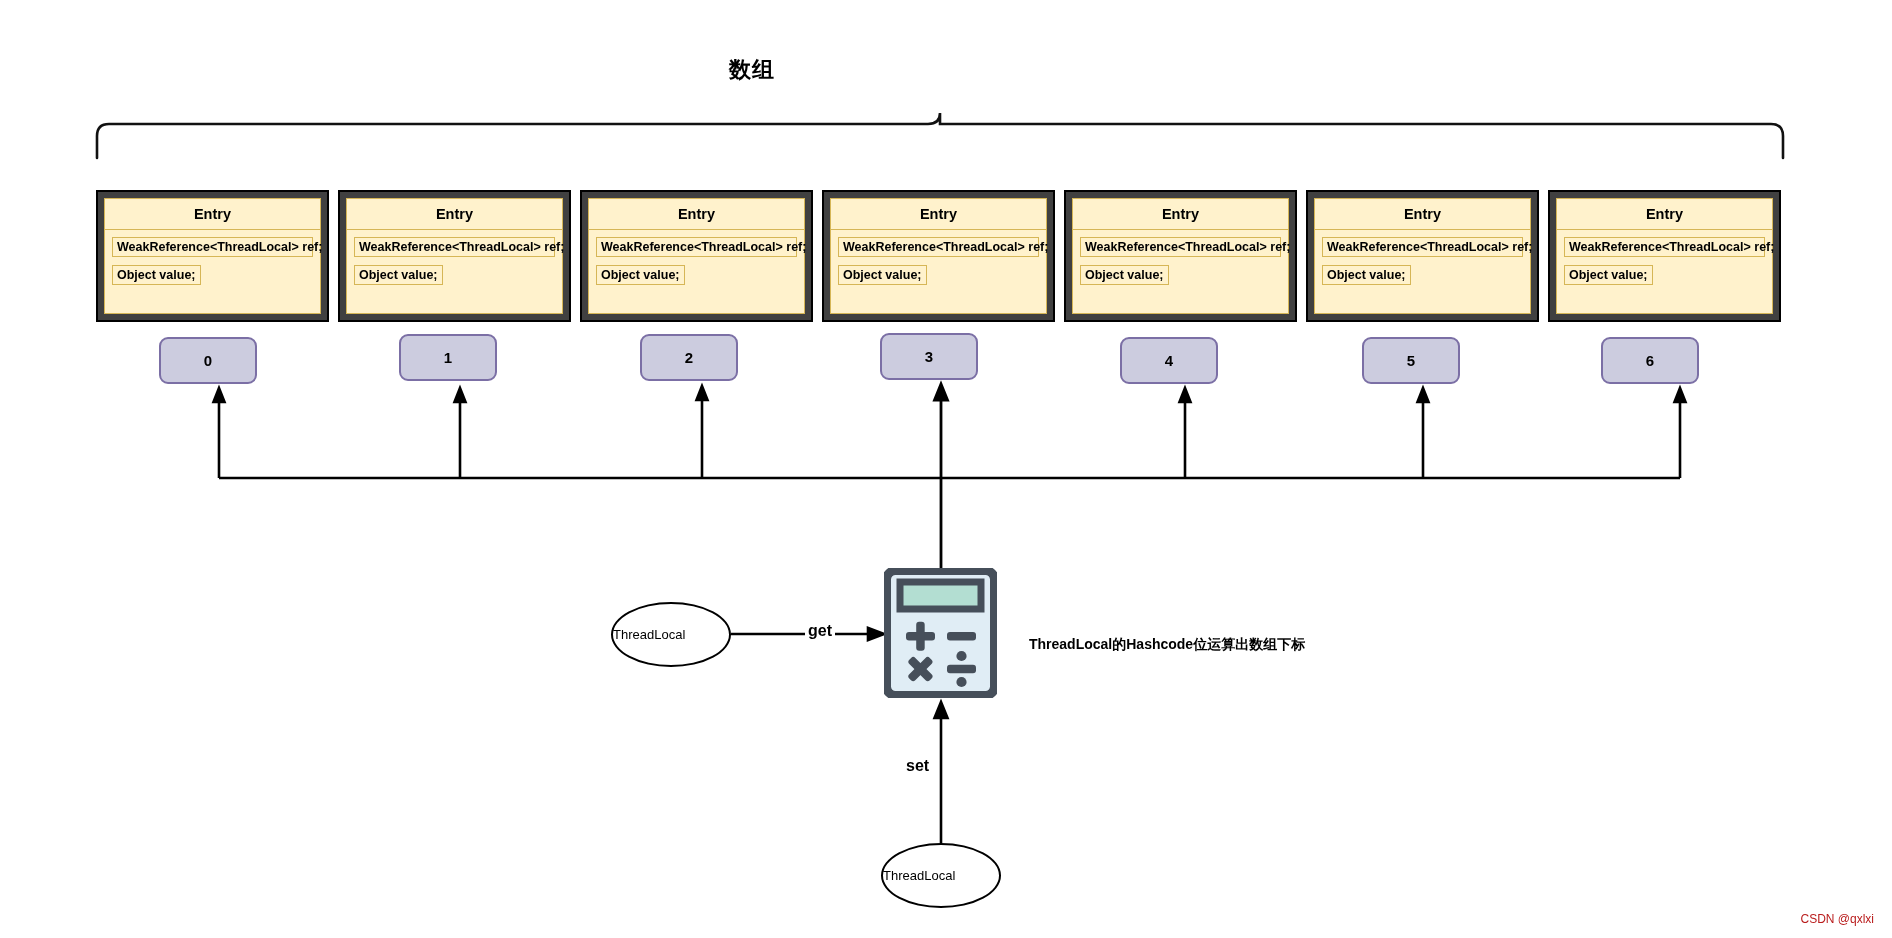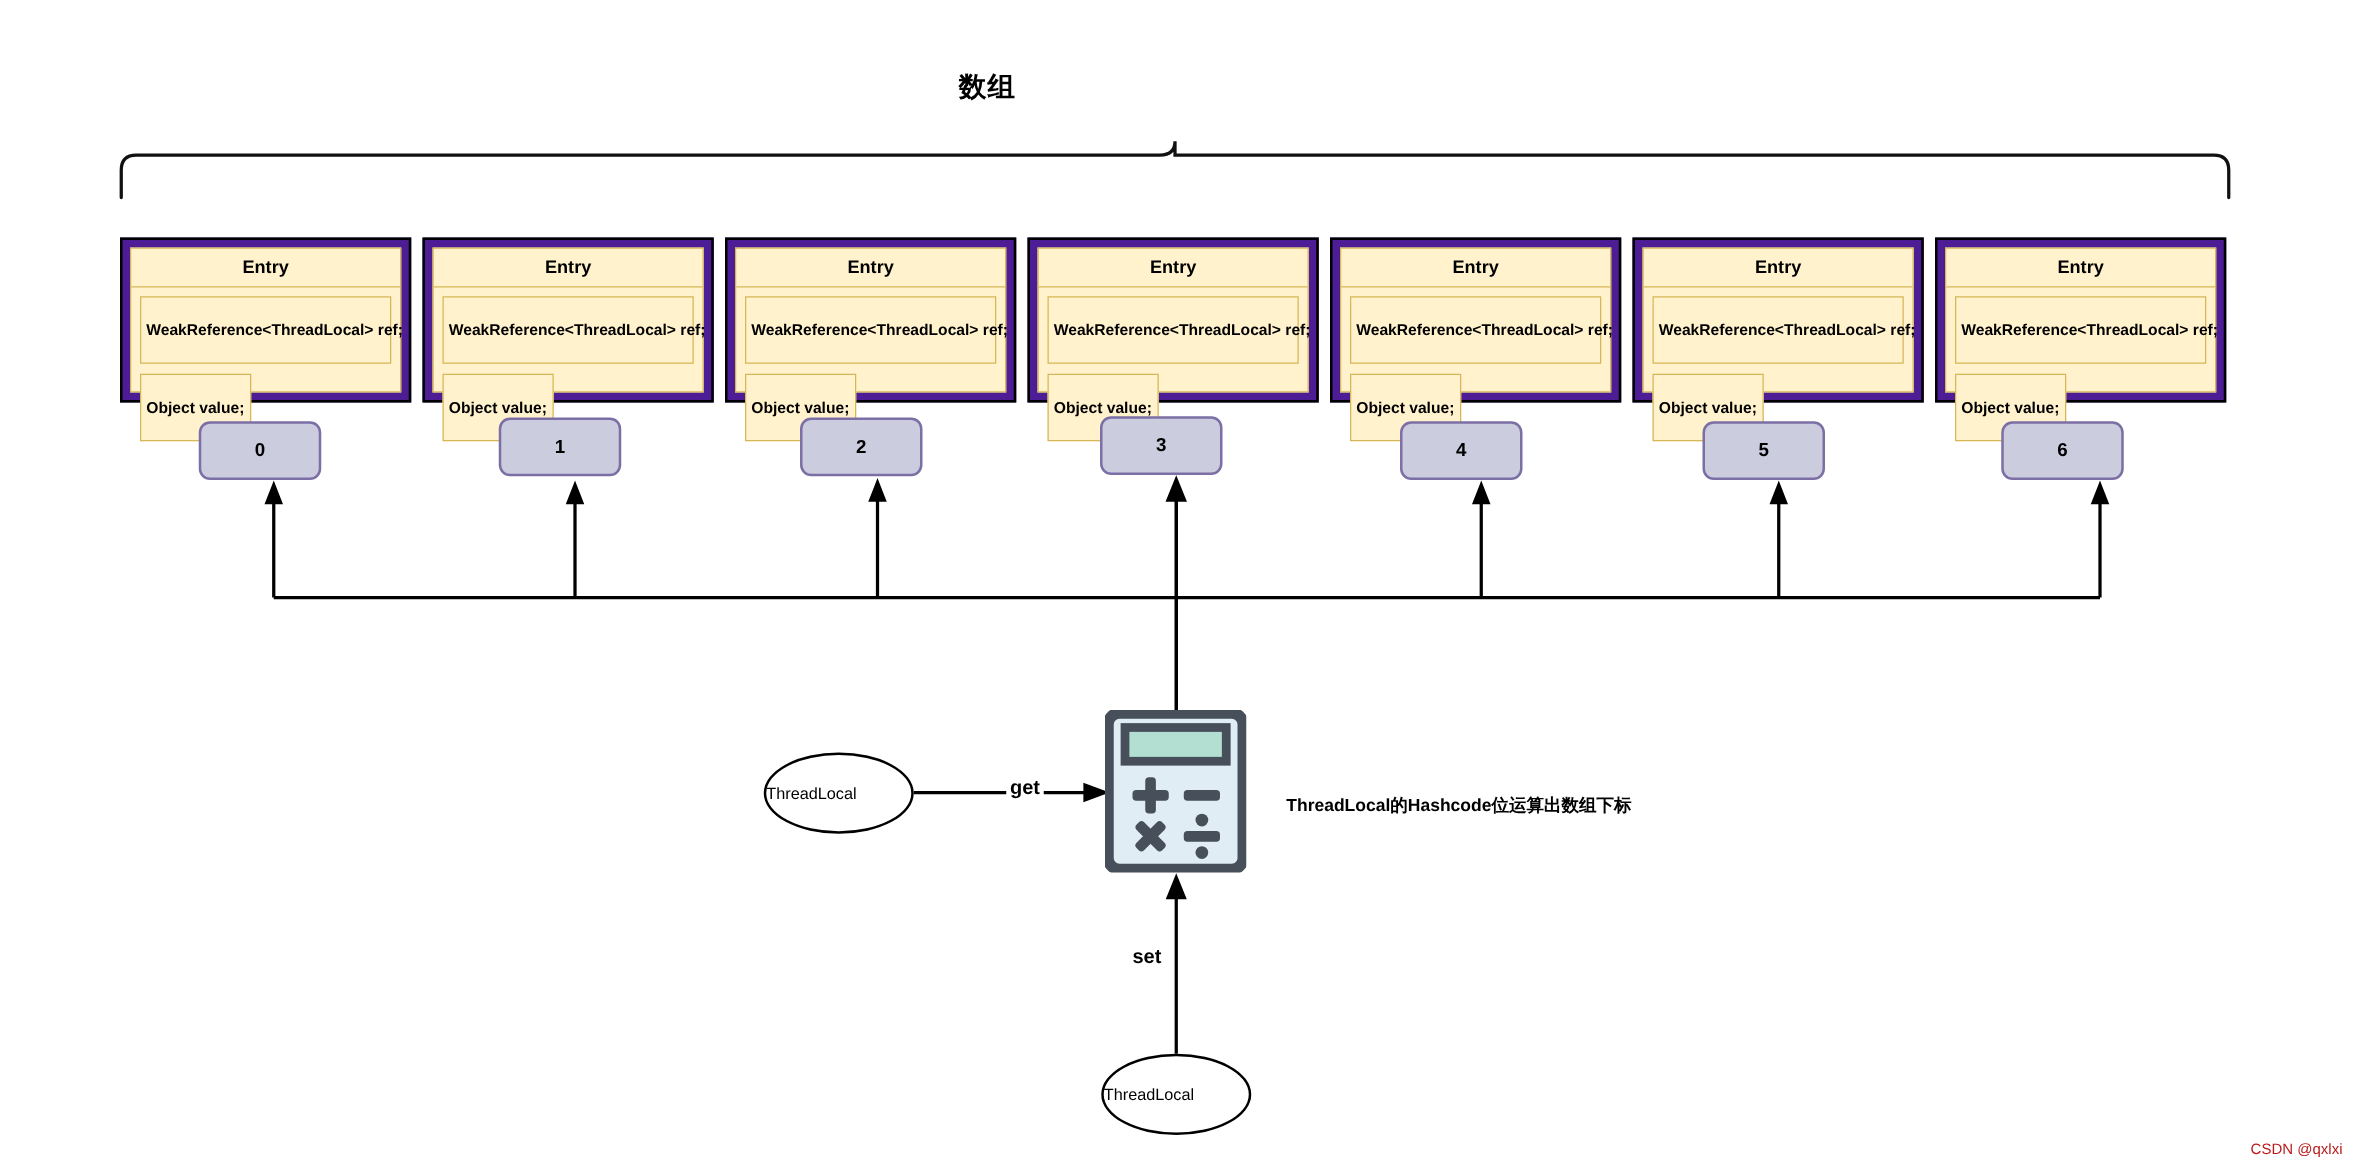--- a/index.html
+++ b/index.html
@@ -25,33 +25,32 @@
   
   #array-title {
     left: 0;
     top: 55px;
     width: 1504px;
     text-align: center;
     font-size: 22px;
     font-weight: bold;
     color: #000000;
     letter-spacing: 1px;
-    padding-left: 38px;
   }
 
   
   #entries-strip {
     left: 96px;
     top: 190px;
     display: flex;
     gap: 9px;
   }
   .entry-cell {
     border: 2.5px solid #000000;
-    background: #4c1d95;
+    background: #404040;
     padding: 6px;
     box-sizing: border-box;
     height: 132px;
   }
   .entry-card {
     border: 1.5px solid #d6b656;
     background: #fff2cc;
     box-sizing: border-box;
     height: 100%;
     display: flex;
@@ -69,21 +68,21 @@
     flex: 1;
     padding: 7px 7px 0 7px;
     box-sizing: border-box;
   }
   .entry-field {
     border: 1px solid #d6b656;
     background: #fff2cc;
     font-size: 12.5px;
     font-weight: bold;
     color: #000000;
-    padding: 19px 4px;
+    padding: 2px 4px;
     margin-bottom: 8px;
     display: inline-block;
     white-space: nowrap;
   }
   .entry-field.full { display: block; }
 
   
   .index-box {
     position: absolute;
     width: 98px;

